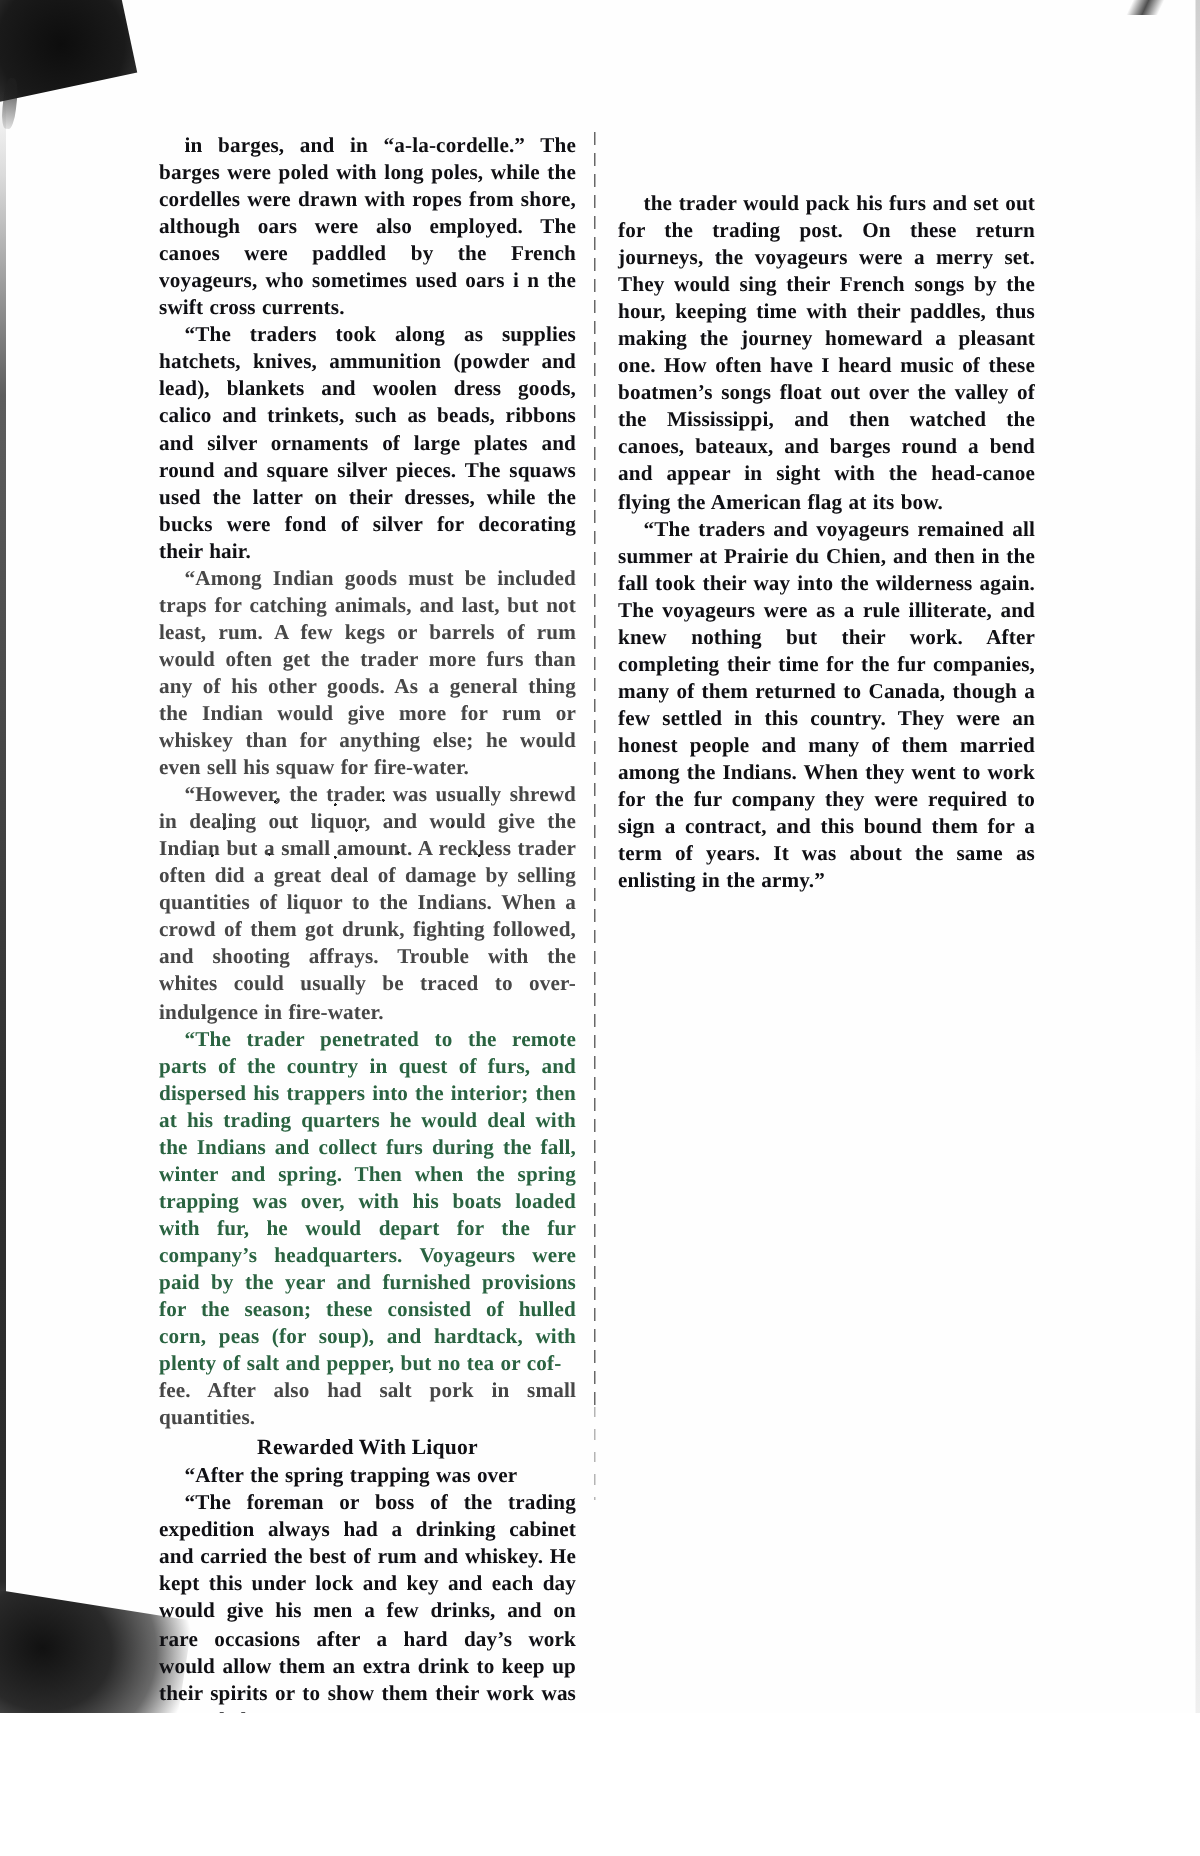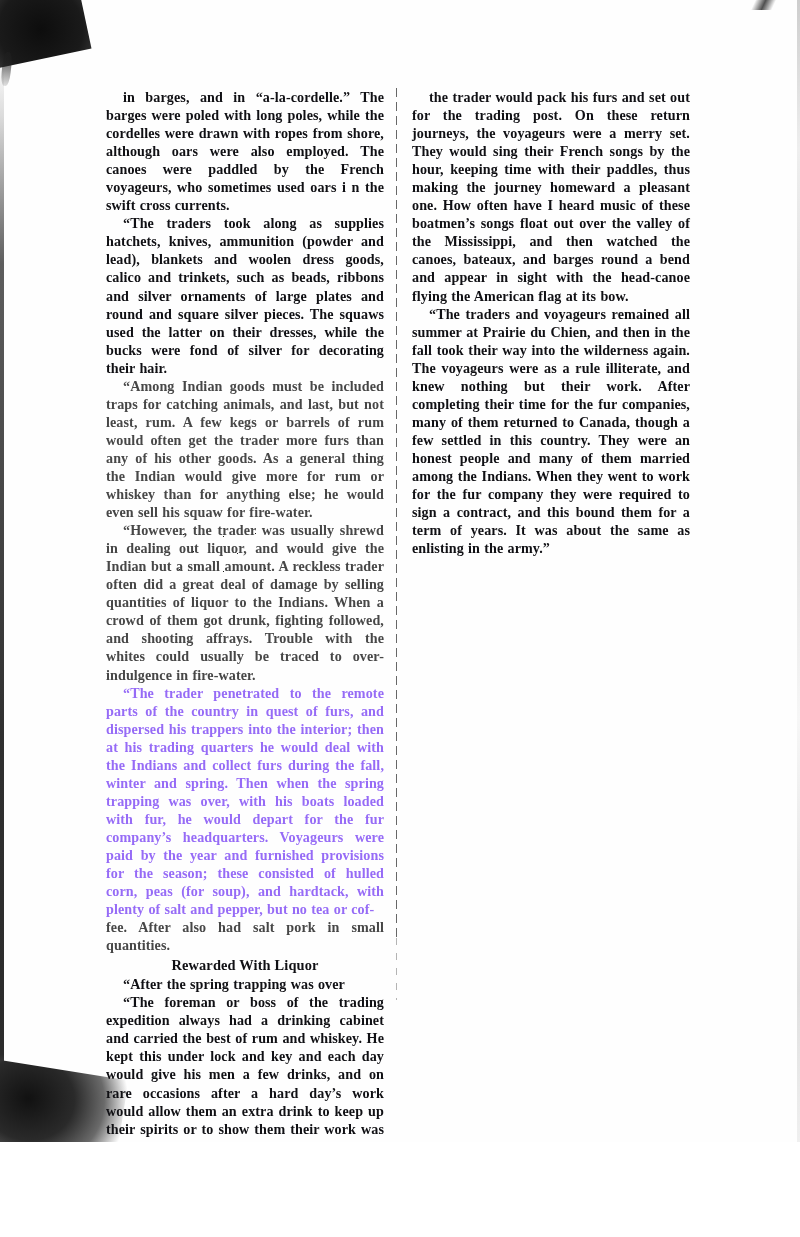--- a/index.html
+++ b/index.html
@@ -103,21 +103,21 @@
     height: 1070px;
     display: flex;
     gap: 0;
   }
 
   .column {
     width: 278px;
     flex: 0 0 278px;
   }
   .column-left  { padding-right: 0; }
-  .column-right { margin-left: 28px; }
+  .column-right { margin-left: 28px; margin-top: 39px; }
 
   .col-rule {
     position: absolute;
     left: 290px;
     top: 0px;
     width: 1px;
     height: 850px;
     background: repeating-linear-gradient(to bottom,
         rgba(45,45,45,.72) 0px, rgba(45,45,45,.72) 9px,
         rgba(45,45,45,0) 9px, rgba(45,45,45,0) 14px);
@@ -153,21 +153,21 @@
     font-size: 14.4px;
     line-height: 19px;
     font-weight: 700;
     text-align: center;
     letter-spacing: .15px;
   }
 
   
   .ink-strong { color: #101014; }
   .ink-mid    { color: #404040; opacity: .96; }
-  .ink-light  { color: #8b5cf6; opacity: .9; font-family: Liberation Serif, serif; }
+  .ink-light  { color: #14532d; opacity: .9; font-family: Liberation Serif, serif; }
 
   .speckle-block { position: relative; }
   .speckle-block::after {
     content: "";
     position: absolute;
     left: -2px; top: 0; right: -2px; bottom: 0;
     pointer-events: none;
     background-image:
       radial-gradient(circle, #1c1c1c 45%, rgba(0,0,0,0) 46%),
       radial-gradient(circle, #1c1c1c 45%, rgba(0,0,0,0) 46%),

